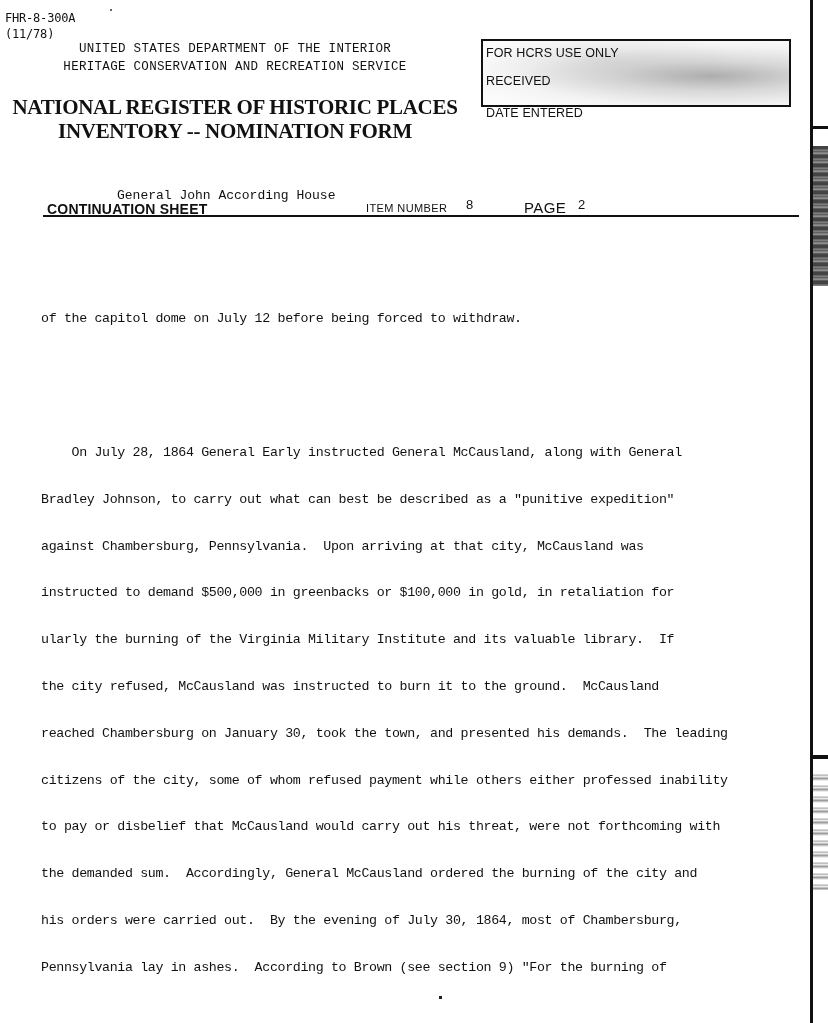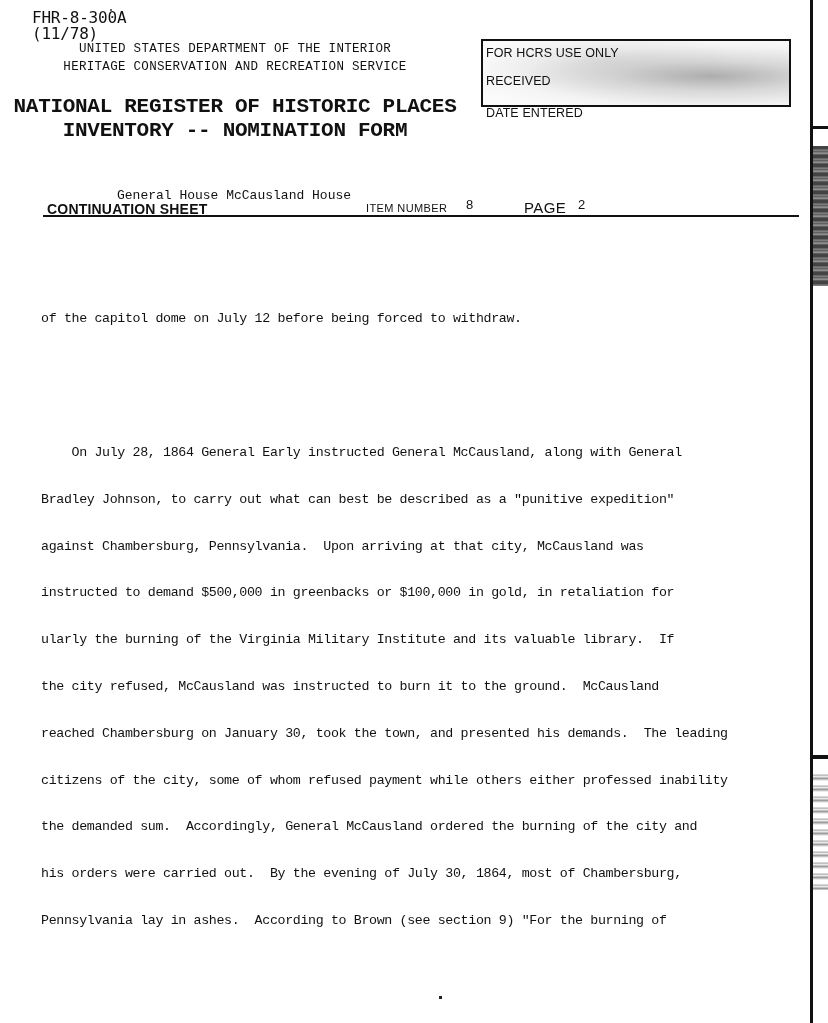--- a/index.html
+++ b/index.html
@@ -12,43 +12,42 @@
       height: 1023px;
       position: relative;
       overflow: hidden;
       color: #111111;
     }
     .form-id {
       position: absolute;
       left: 5px;
       top: 10px;
       font-family: "DejaVu Sans Mono", monospace;
-      font-size: 16px;
+      font-size: 12px;
       line-height: 16px;
       letter-spacing: -0.2px;
-      margin-left: 27px;
     }
     .agency {
       position: absolute;
       left: 0;
       width: 470px;
       text-align: center;
       font-family: Liberation Mono, monospace;
       font-size: 12.5px;
       letter-spacing: 0.3px;
       line-height: 16px;
     }
     .agency.l1 { top: 41px; }
     .agency.l2 { top: 59px; }
     .title {
       position: absolute;
       left: 0;
       width: 470px;
       text-align: center;
-      font-family: Liberation Mono, monospace;
+      font-family: Liberation Serif, serif;
       font-weight: bold;
       font-size: 21px;
       line-height: 24px;
       letter-spacing: -0.3px;
     }
     .title.t1 { top: 95px; }
     .title.t2 { top: 119px; }
     .hcrs-box {
       position: absolute;
       left: 481px;
@@ -230,41 +229,42 @@
   <div class="hcrs-line b">RECEIVED</div>
   <div class="hcrs-line c">DATE ENTERED</div>
 </div>
 
 <div class="right-rule"></div>
 <div class="right-tick-top"></div>
 <div class="scan-strip"></div>
 <div class="right-tick-mid"></div>
 <div class="scan-strip-2"></div>
 
-<div class="cont-name">General House McCausland House</div>
+<div class="cont-name">General John According House</div>
 <div class="cont-label">CONTINUATION SHEET</div>
 <div class="item-label">ITEM NUMBER</div>
 <div class="item-value">8</div>
 <div class="page-label">PAGE</div>
 <div class="page-value">2</div>
 <div class="header-rule"></div>
 
 <div class="body-text">
   <div class="para">
     <span class="line">of the capitol dome on July 12 before being forced to withdraw.</span>
   </div>
   <div class="para">
     <span class="line">    On July 28, 1864 General Early instructed General McCausland, along with General</span>
     <span class="line">Bradley Johnson, to carry out what can best be described as a "punitive expedition"</span>
     <span class="line">against Chambersburg, Pennsylvania.  Upon arriving at that city, McCausland was</span>
     <span class="line">instructed to demand $500,000 in greenbacks or $100,000 in gold, in retaliation for</span>
     <span class="line">ularly the burning of the Virginia Military Institute and its valuable library.  If</span>
     <span class="line">the city refused, McCausland was instructed to burn it to the ground.  McCausland</span>
     <span class="line">reached Chambersburg on January 30, took the town, and presented his demands.  The leading</span>
     <span class="line">citizens of the city, some of whom refused payment while others either professed inability</span>
+    <span class="line">to pay or disbelief that McCausland would carry out his threat, were not forthcoming with</span>
     <span class="line">the demanded sum.  Accordingly, General McCausland ordered the burning of the city and</span>
     <span class="line">his orders were carried out.  By the evening of July 30, 1864, most of Chambersburg,</span>
     <span class="line">Pennsylvania lay in ashes.  According to Brown (see section 9) "For the burning of</span>
     
     
     
   </div>
   
   
 </div>

